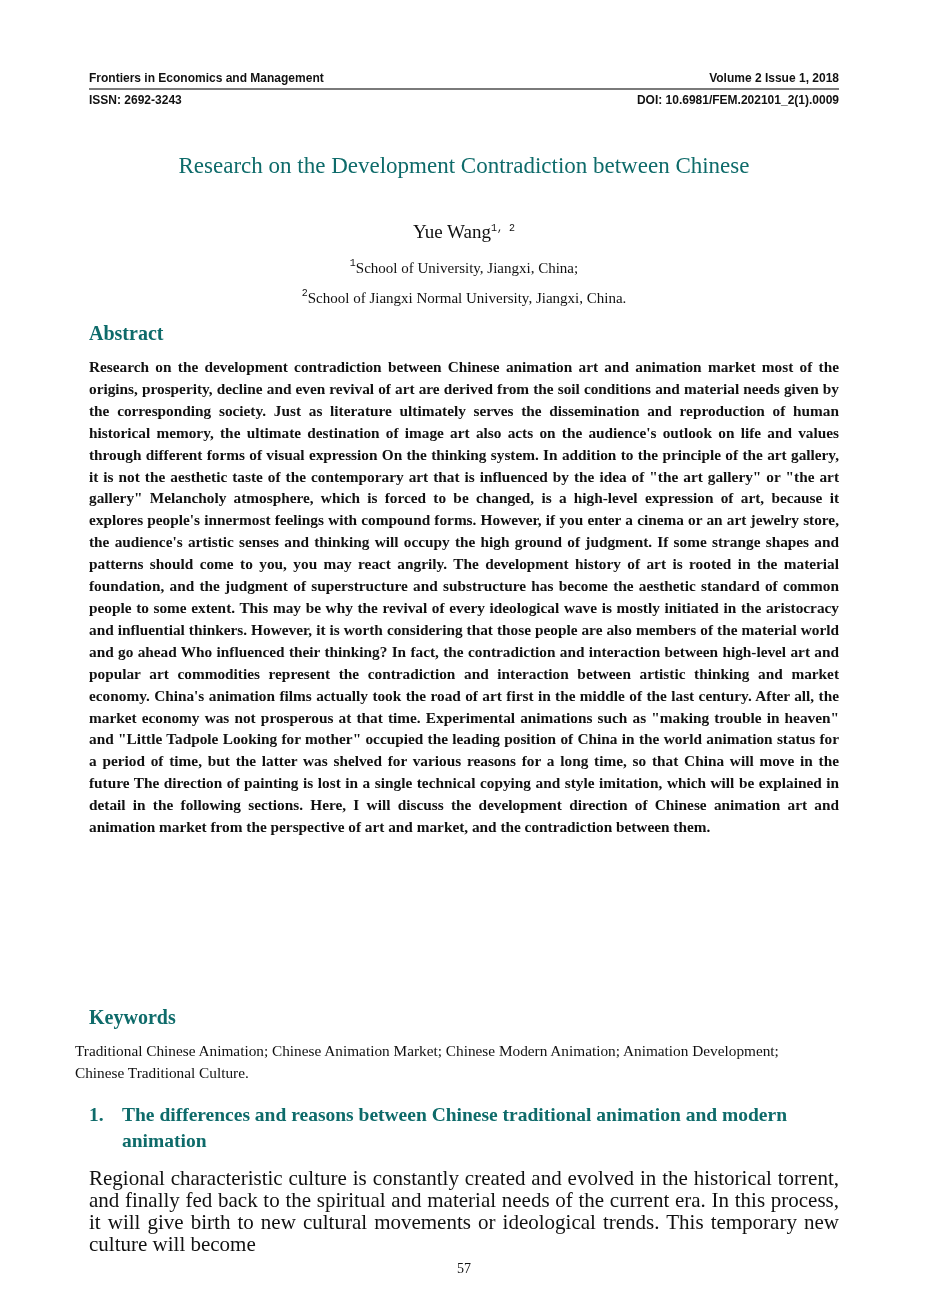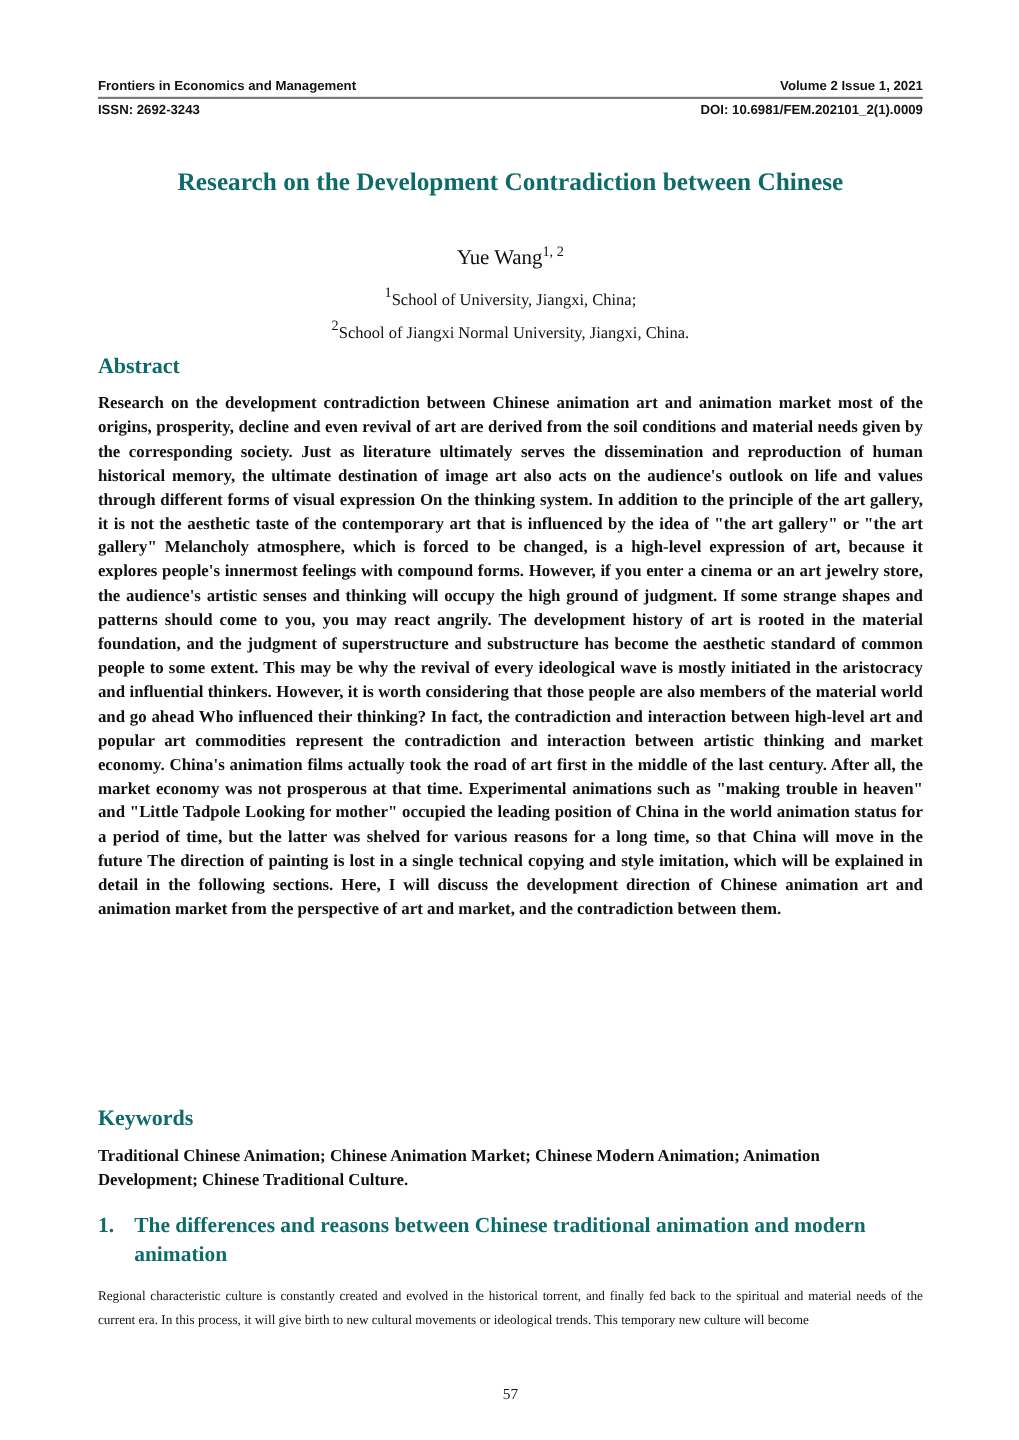--- a/index.html
+++ b/index.html
@@ -2,42 +2,42 @@
 <html><head>
 <meta charset="utf-8">
 <style>
   html, body { margin: 0; padding: 0; background: #ffffff; }
   body { width: 926px; height: 1309px; position: relative; overflow: hidden; color: #111; font-family: "Liberation Serif", serif; }
   .running-head { position: absolute; left: 89px; width: 750px; font-family: "Liberation Sans", sans-serif; font-weight: bold; font-size: 12px; color: #111; gap: 32px; }
   .rh1 { top: 71px; }
   .rh2 { top: 93px; }
   .rh-row { display: flex; justify-content: space-between; }
   .rule { position: absolute; left: 89px; width: 750px; top: 88px; height: 2px; background: #7a7a7a; }
-  .title { position: absolute; left: 89px; width: 750px; top: 152px; text-align: center; color: #0e6b6a; font-weight: bold; font-size: 23px; line-height: 28px; }
+  .title { position: absolute; left: 89px; width: 750px; top: 152px; text-align: center; color: #0e6b6a; font-weight: normal; font-size: 23px; line-height: 28px; }
   .author { position: absolute; left: 89px; width: 750px; top: 221px; text-align: center; font-size: 19px; }
-  .author sup, .aff sup { font-size: 13px; vertical-align: 7px; }
+  .author sup, .aff sup { font-size: 10px; vertical-align: 7px; font-family: Liberation Mono, monospace; }
   .aff { position: absolute; left: 89px; width: 750px; text-align: center; font-size: 15px; }
   .aff1 { top: 258px; }
   .aff2 { top: 288px; }
   .h-sec { position: absolute; left: 89px; color: #0e6b6a; font-weight: bold; font-size: 20px; }
   .h-abs { top: 322px; }
   .abstract { position: absolute; left: 89px; width: 750px; top: 356px; font-weight: bold; font-size: 15.3px; line-height: 21.9px; text-align: justify; }
   .h-kw { top: 1006px; }
-  .keywords { position: absolute; left: 89px; width: 750px; top: 1040px; font-weight: bold; font-size: 15.3px; line-height: 22px; }
+  .keywords { position: absolute; left: 75px; width: 750px; top: 1040px; font-weight: normal; font-size: 15.3px; line-height: 22px; }
   .h1 { position: absolute; left: 89px; width: 750px; top: 1102px; color: #0e6b6a; font-weight: bold; font-size: 19.5px; line-height: 26px; display: flex; }
   .h1 .num { width: 33px; flex: none; }
-  .body-text { position: absolute; left: 89px; width: 750px; top: 1168px; font-size: 12px; line-height: 21.9px; text-align: justify; }
+  .body-text { position: absolute; left: 89px; width: 750px; top: 1168px; font-size: 21px; line-height: 21.9px; text-align: justify; }
   .pagenum { position: absolute; left: 89px; width: 750px; top: 1261px; text-align: center; font-size: 14px; }
 </style>
 </head>
 <body>
 
 <div class="running-head rh1 rh-row">
   <span>Frontiers in Economics and Management</span>
-  <span>Volume 2 Issue 1, 2021</span>
+  <span>Volume 2 Issue 1, 2018</span>
 </div>
 <div class="rule"></div>
 <div class="running-head rh2 rh-row">
   <span>ISSN: 2692-3243</span>
   <span>DOI: 10.6981/FEM.202101_2(1).0009</span>
 </div>
 
 <div class="title">
   <div>Research on the Development Contradiction between Chinese</div>
 </div>

